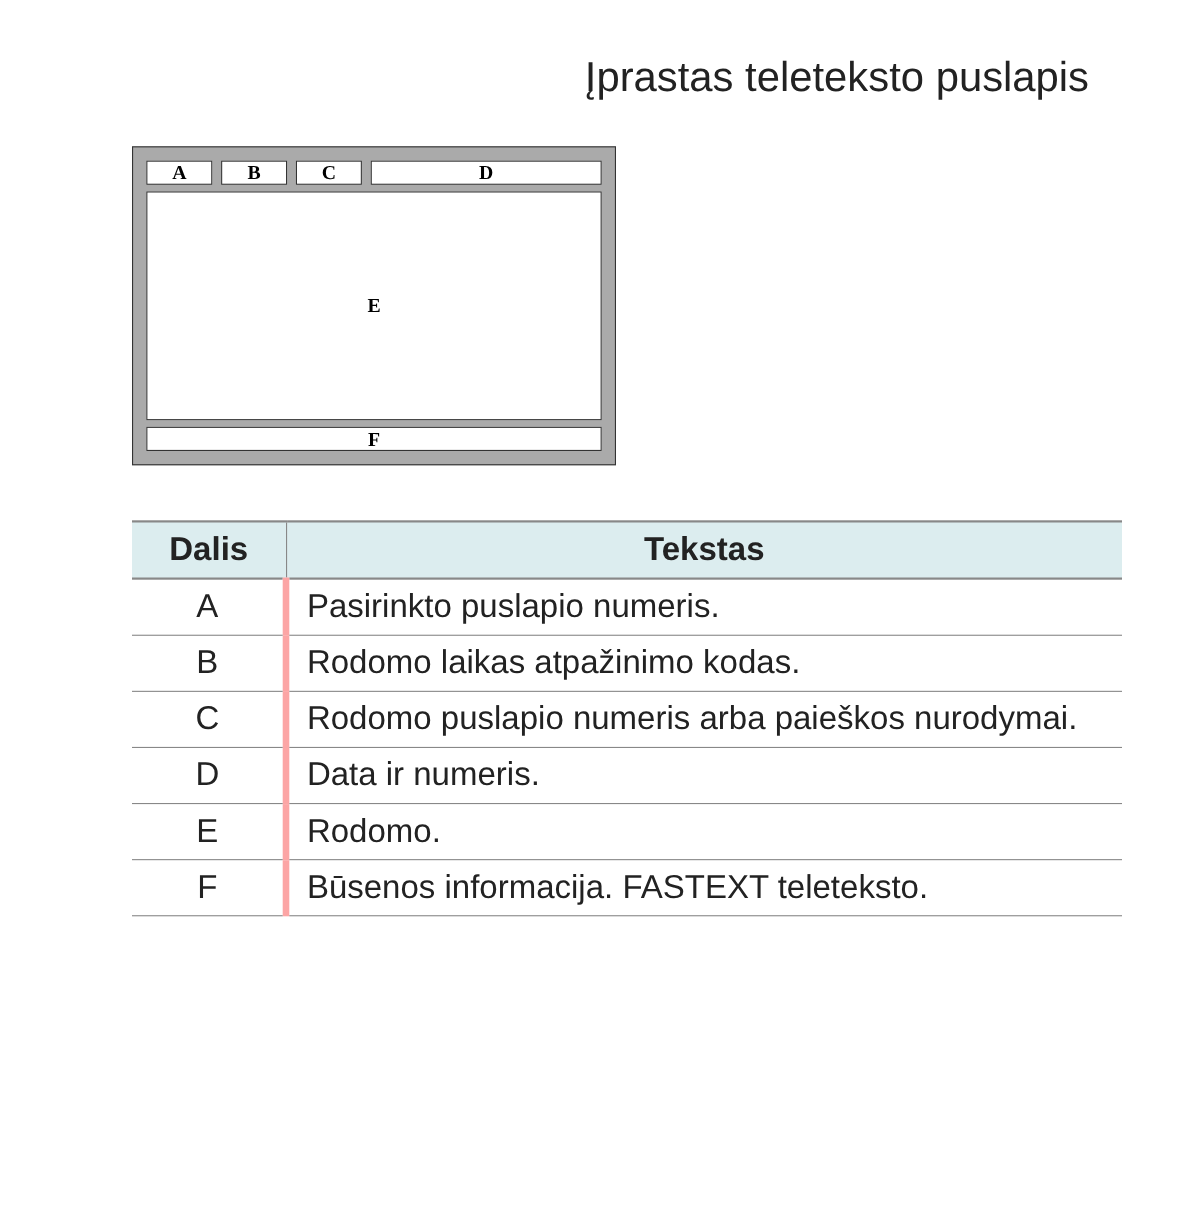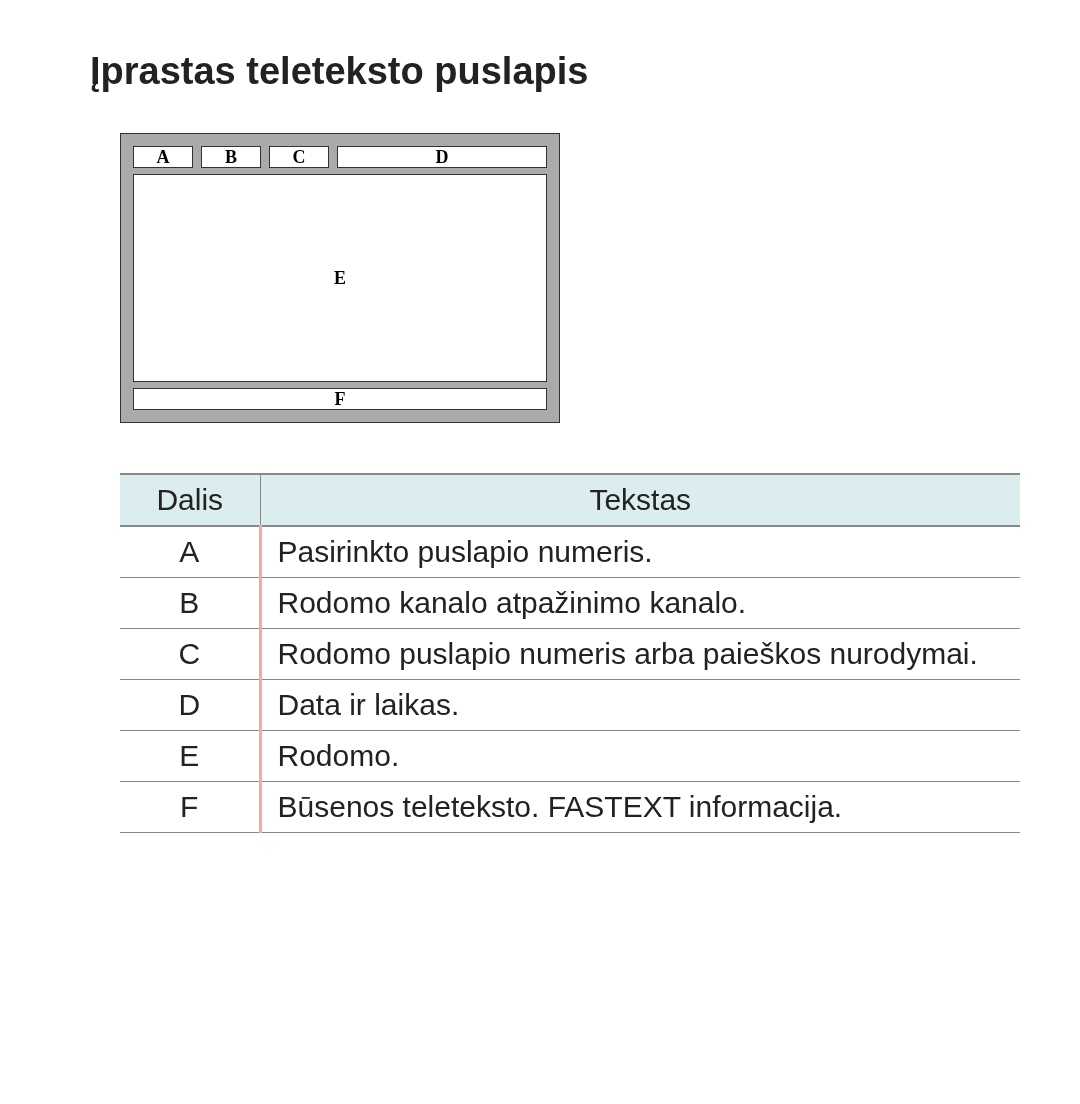--- a/index.html
+++ b/index.html
@@ -8,23 +8,24 @@
       box-sizing: border-box;
     }
     body {
       font-family: 'Segoe UI', Tahoma, Arial, sans-serif;
       background: #fff;
       padding: 50px 90px;
       width: 1080px;
     }
     .title {
       font-size: 38px;
-      font-weight: bold;
+      font-weight: normal;
       color: #222;
       margin-bottom: 40px;
+      text-align: right;
     }
     .diagram-container {
       margin-left: 30px;
       margin-bottom: 50px;
     }
     .diagram {
       width: 440px;
       height: 290px;
       background: #aaa;
       padding: 12px;
@@ -76,34 +77,34 @@
       width: 900px;
     }
     th {
       background: #dcedef;
       border-top: 2px solid #888;
       border-bottom: 2px solid #888;
       border-left: 1px solid #888;
       border-right: 1px solid #888;
       padding: 8px 12px;
       font-size: 30px;
-      font-weight: normal;
+      font-weight: bold;
       color: #222;
       text-align: center;
     }
     th:first-child {
       border-left: none;
       width: 140px;
     }
     th:last-child {
       border-right: none;
     }
     td {
       border-bottom: 1px solid #888;
-      border-left: 3px solid #fca5a5;
+      border-left: 6px solid #fca5a5;
       border-right: 1px solid #888;
       padding: 8px 16px;
       font-size: 30px;
       color: #222;
     }
     td:first-child {
       border-left: none;
       text-align: center;
       width: 140px;
     }
@@ -139,33 +140,33 @@
         <th>Tekstas</th>
       </tr>
     </thead>
     <tbody>
       <tr>
         <td>A</td>
         <td>Pasirinkto puslapio numeris.</td>
       </tr>
       <tr>
         <td>B</td>
-        <td>Rodomo kanalo atpažinimo kanalo.</td>
+        <td>Rodomo laikas atpažinimo kodas.</td>
       </tr>
       <tr>
         <td>C</td>
         <td>Rodomo puslapio numeris arba paieškos nurodymai.</td>
       </tr>
       <tr>
         <td>D</td>
-        <td>Data ir laikas.</td>
+        <td>Data ir numeris.</td>
       </tr>
       <tr>
         <td>E</td>
         <td>Rodomo.</td>
       </tr>
       <tr>
         <td>F</td>
-        <td>Būsenos teleteksto. FASTEXT informacija.</td>
+        <td>Būsenos informacija. FASTEXT teleteksto.</td>
       </tr>
     </tbody>
   </table>
 </div>
 
 </body></html>

